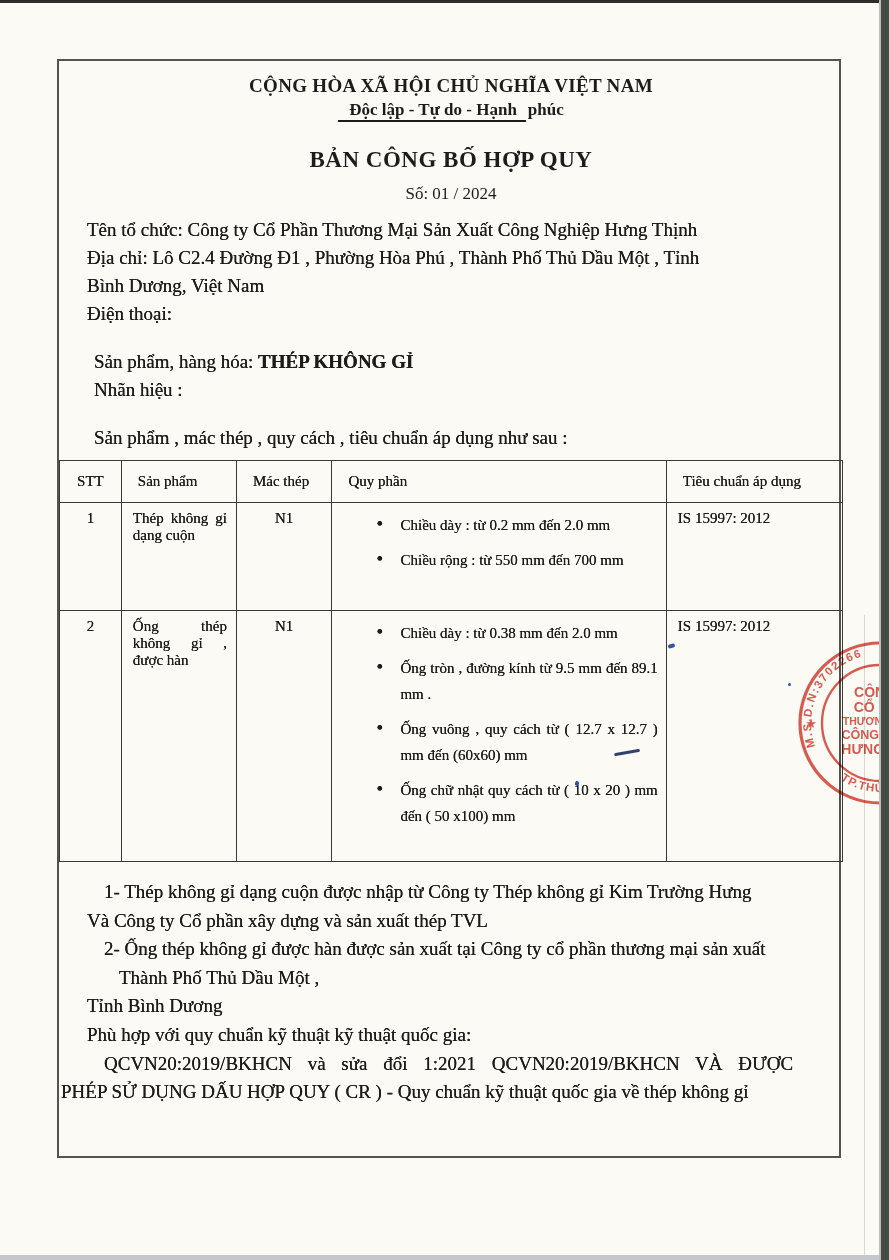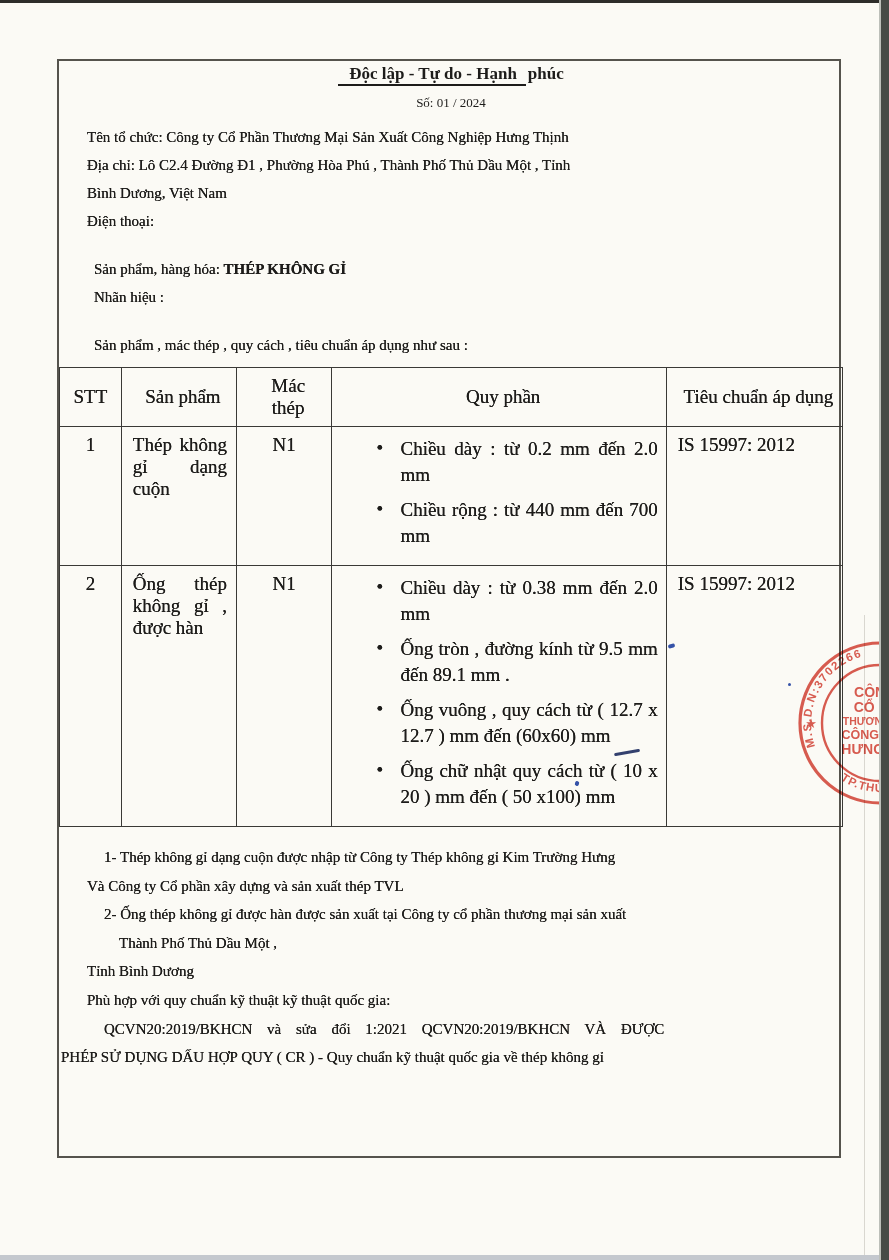--- a/index.html
+++ b/index.html
@@ -22,39 +22,39 @@
     border:2px solid #55534d;box-sizing:border-box;background:transparent;z-index:1;
   }
   .content{padding:0 24px 0 28px;}
 
   .hdr{text-align:center;}
   .nat{margin-top:14px;font-size:19px;font-weight:bold;letter-spacing:.3px;}
   .motto{margin-top:3px;font-size:17px;font-weight:bold;}
   .motto .u{border-bottom:2.5px solid #1d1c1a;padding:0 9px 1px 11px;}
   .motto .tail{margin-left:2px;margin-top:14px;}
   .doc-title{margin-top:27px;font-size:23px;font-weight:bold;letter-spacing:.5px;}
-  .doc-num{margin-top:11px;font-size:13px;}
-
-  p{margin:0;font-size:15px;line-height:28px;text-shadow:0 0 .35px currentColor;}
+  .doc-num{margin-top:11px;font-size:17px;}
+
+  p{margin:0;font-size:19px;line-height:28px;text-shadow:0 0 .35px currentColor;}
   .blk{margin-top:12px;}
   .ind{padding-left:7px;}
   .gap{margin-top:20px;}
   .b{font-weight:bold;}
 
   
   table{
     width:784px;margin-left:-28px;margin-top:8px;
     border-collapse:collapse;table-layout:fixed;
-    font-size:19px;
+    font-size:15px;
   }
   th,td{
     border:1.6px solid #3a3936;vertical-align:top;
     padding:7px 8px;text-shadow:0 0 .35px currentColor;
   }
-  th{font-weight:normal;text-align:center;height:27px;vertical-align:middle;padding-left:16px;}
+  th{font-weight:normal;text-align:left;height:27px;vertical-align:middle;padding-left:16px;}
   col.c-stt{width:7.9%;}col.c-sp{width:14.7%;}col.c-mt{width:12.2%;}col.c-qc{width:42.7%;}col.c-tc{width:22.5%;}
   th.cen,td.cen{text-align:center;padding-left:8px;}
   td.sp{text-align:justify;padding-left:11px;padding-right:9px;}
   td.qc{padding-left:12px;}
   td.tc{padding-left:11px;}
   tr.r1 td{height:93px;}
   tr.r2 td{height:236px;}
   ul.specs{list-style:none;margin:2px 0 0 30px;padding:0;}
   ul.specs li{
     position:relative;padding-left:26px;margin-bottom:9px;
@@ -87,21 +87,23 @@
 </style>
 </head>
 <body>
 
 <div>
 
   <div class="frame">
     <div class="content">
 
       <div class="hdr">
+        <div class="nat">CỘNG HÒA XÃ HỘI CHỦ NGHĨA VIỆT NAM</div>
         <div class="motto"><span class="u">Độc lập - Tự do - Hạnh</span><span class="tail">phúc</span></div>
+        <div class="doc-title">BẢN CÔNG BỐ HỢP QUY</div>
         <div class="doc-num">Số: 01 / 2024</div>
       </div>
 
       <p class="blk">Tên tổ chức: Công ty Cổ Phần Thương Mại Sản Xuất Công Nghiệp Hưng Thịnh</p>
       <p><span>Địa chỉ: Lô C2.4 Đường Đ1 , Phường Hòa Phú , Thành Phố Thủ Dầu Một , Tỉnh</span><br><span>Bình Dương, Việt Nam</span></p>
       <p>Điện thoại:</p>
       <p class="ind gap"><span>Sản phẩm, hàng hóa: </span><span class="b">THÉP KHÔNG GỈ</span></p>
       <p class="ind">Nhãn hiệu :</p>
       <p class="ind gap">Sản phẩm , mác thép , quy cách , tiêu chuẩn áp dụng như sau :</p>
 
@@ -123,21 +125,21 @@
           </tr>
         </thead>
         <tbody>
           <tr class="r1">
             <td class="cen">1</td>
             <td class="sp">Thép không gỉ dạng cuộn</td>
             <td class="cen">N1</td>
             <td class="qc">
               <ul class="specs">
                 <li>Chiều dày : từ 0.2 mm đến 2.0 mm</li>
-                <li>Chiều rộng : từ 440 mm đến 700 mm</li>
+                <li>Chiều rộng : từ 550 mm đến 700 mm</li>
               </ul>
             </td>
             <td class="tc">IS 15997: 2012</td>
           </tr>
           <tr class="r2">
             <td class="cen">2</td>
             <td class="sp">Ống thép không gỉ , được hàn</td>
             <td class="cen">N1</td>
             <td class="qc">
               <ul class="specs">

